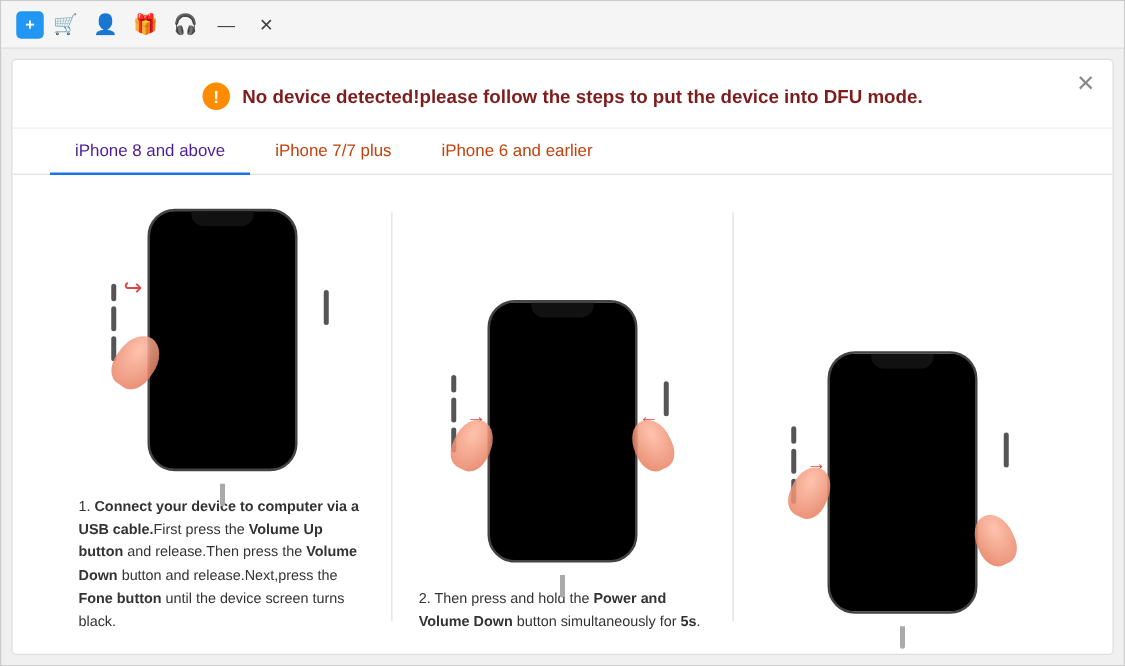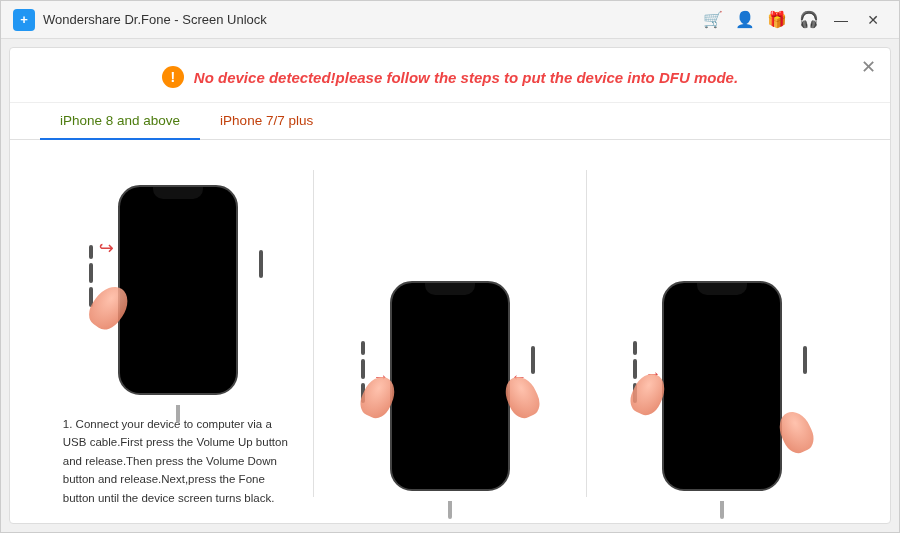--- a/index.html
+++ b/index.html
@@ -115,40 +115,39 @@
       align-items: center;
       justify-content: center;
       color: white;
       font-size: 14px;
       font-weight: bold;
       flex-shrink: 0;
     }
     .notice-text {
       font-size: 15px;
       font-weight: 600;
-      color: #ef4444;
-      font-style: italic;
+      color: #7f1d1d;
     }
 
     .tabs {
       display: flex;
       padding: 0 30px;
       border-bottom: 1px solid #e0e0e0;
       gap: 0;
     }
     .tab {
       padding: 10px 20px;
       font-size: 13.5px;
       color: #c2410c;
       cursor: pointer;
       border-bottom: 2px solid transparent;
       margin-bottom: -1px;
     }
     .tab.active {
-      color: #4d7c0f;
+      color: #4c1d95;
       border-bottom: 2px solid #1a73e8;
       font-weight: 500;
     }
 
     .main-area {
       flex: 1;
       display: flex;
       flex-direction: column;
       padding: 10px 20px 16px;
       overflow: hidden;
@@ -218,21 +217,21 @@
 
     .step-text {
       font-size: 11.5px;
       color: #333;
       line-height: 1.6;
       text-align: left;
       width: 230px;
       margin-top: 4px;
     }
     .step-text b {
-      font-weight: 400;
+      font-weight: 700;
       text-align: center;
     }
     .step-text .step-num {
       font-weight: 400;
     }
 
     .divider-v {
       width: 1px;
       background: #e0e0e0;
       align-self: stretch;
@@ -241,21 +240,20 @@
   </style>
 </head>
 <body>
 
 <div class="window">
 
   <div class="titlebar">
     <div class="titlebar-logo">
       <span>+</span>
     </div>
-    <span class="titlebar-title">Wondershare Dr.Fone - Screen Unlock</span>
     <div class="titlebar-icons">
       <div class="titlebar-icon">🛒</div>
       <div class="titlebar-icon">👤</div>
       <div class="titlebar-icon">🎁</div>
       <div class="titlebar-icon">🎧</div>
     </div>
     <div class="window-controls">
       <div class="win-btn">—</div>
       <div class="win-btn close-btn">✕</div>
     </div>
@@ -268,20 +266,21 @@
     <div class="notice-bar">
       <div class="notice-icon">
         <span>!</span>
       </div>
       <span class="notice-text">No device detected!please follow the steps to put the device into DFU mode.</span>
     </div>
 
     <div class="tabs">
       <div class="tab active">iPhone 8 and above</div>
       <div class="tab">iPhone 7/7 plus</div>
+      <div class="tab">iPhone 6 and earlier</div>
     </div>
 
     <div class="main-area">
       <div class="phones-row">
 
         <div class="phone-step">
           <div class="phone-wrapper">
             <div class="phone-body">
               <div class="phone-notch"></div>
               <div class="phone-screen"></div>
@@ -326,20 +325,23 @@
               <div style="width:4px; height:28px; background:#555; border-radius:2px;"></div>
             </div>
 
             <div style="position:absolute; left:-2px; top:85px; color:#d44; font-size:16px;">→</div>
             <div style="position:absolute; right:-2px; top:85px; color:#d44; font-size:16px;">←</div>
 
             <div style="position:absolute; left:-12px; top:95px; width:30px; height:42px; background:radial-gradient(ellipse at 40% 30%, #ffb8a0, #e07050); border-radius:50% 50% 40% 40%; opacity:0.85; transform:rotate(25deg);"></div>
             <div style="position:absolute; right:-12px; top:95px; width:30px; height:42px; background:radial-gradient(ellipse at 60% 30%, #ffb8a0, #e07050); border-radius:50% 50% 40% 40%; opacity:0.85; transform:rotate(-25deg);"></div>
             <div class="phone-cable"></div>
           </div>
+          <div class="step-text">
+            <span class="step-num">2. </span>Then press and hold the <b>Power and Volume Down</b> button simultaneously for <b>5s</b>.
+          </div>
         </div>
 
         <div class="divider-v"></div>
 
         <div class="phone-step">
           <div class="phone-wrapper">
             <div class="phone-body">
               <div class="phone-notch"></div>
               <div class="phone-screen"></div>
             </div>

